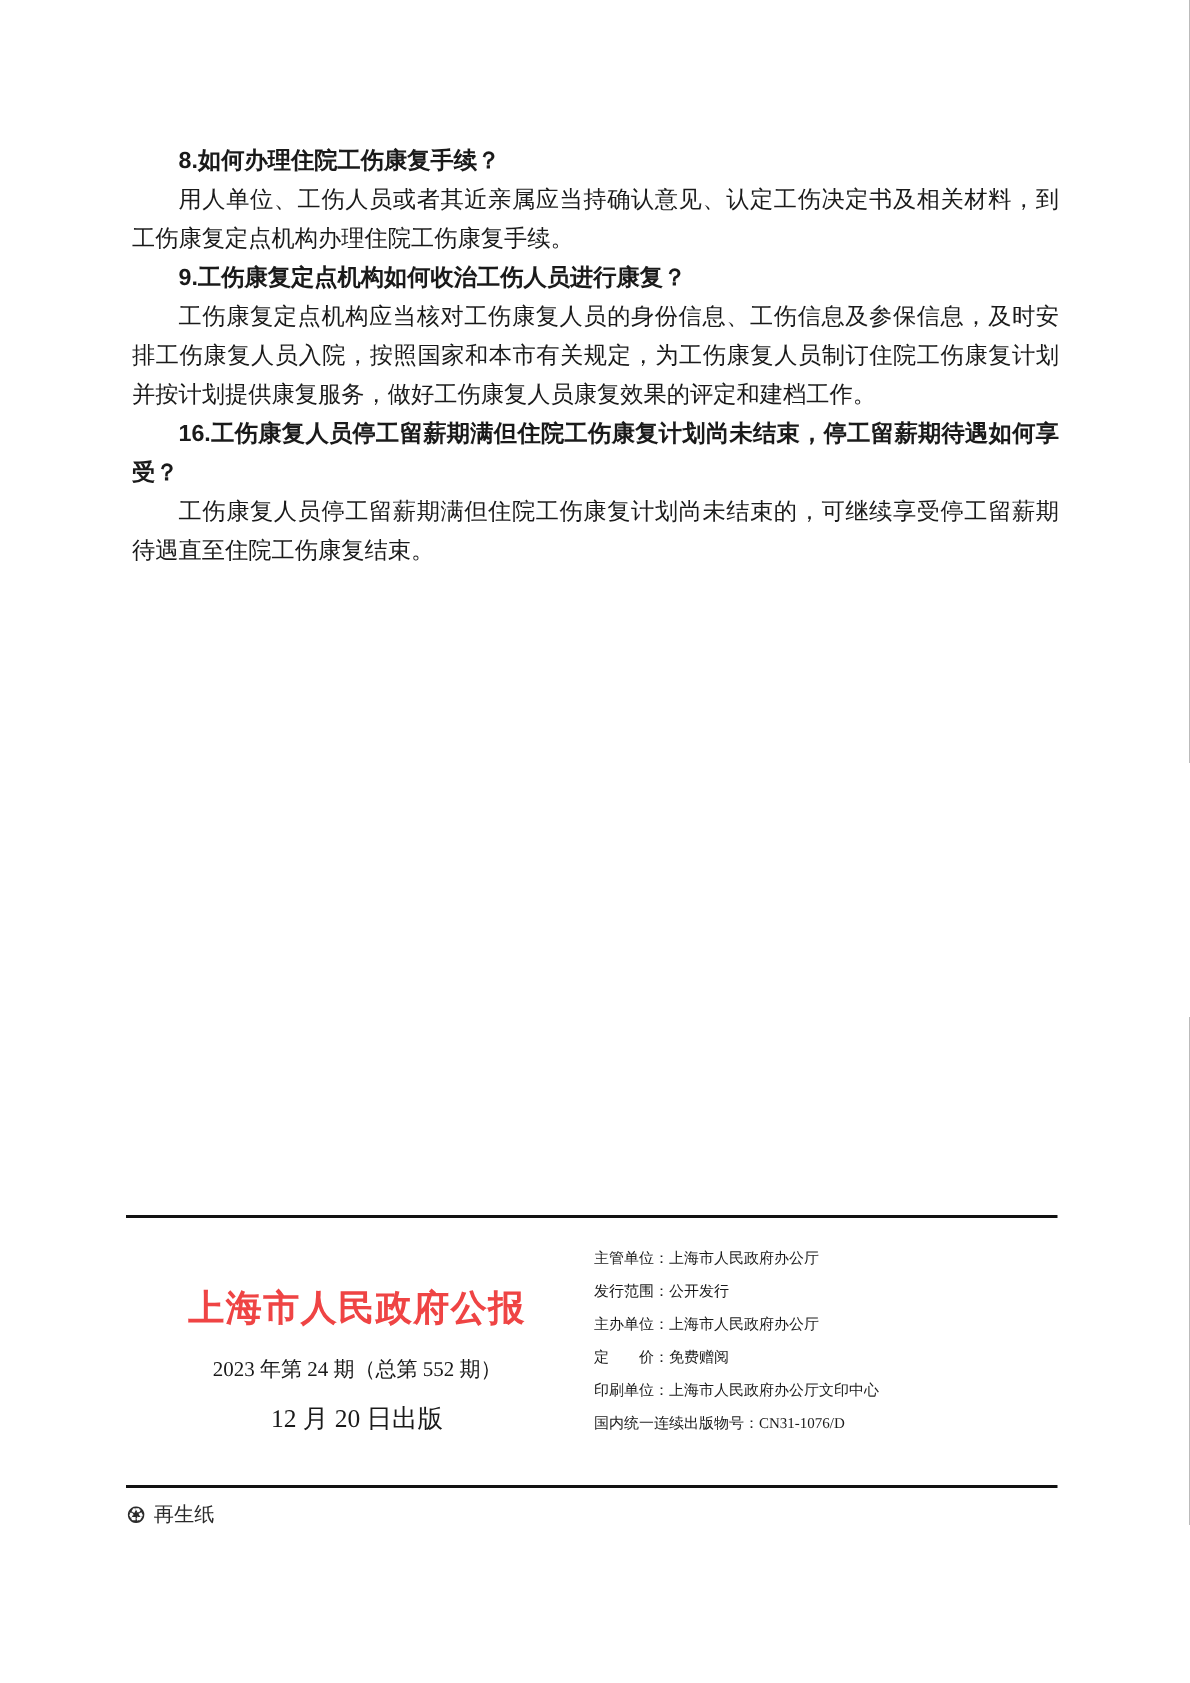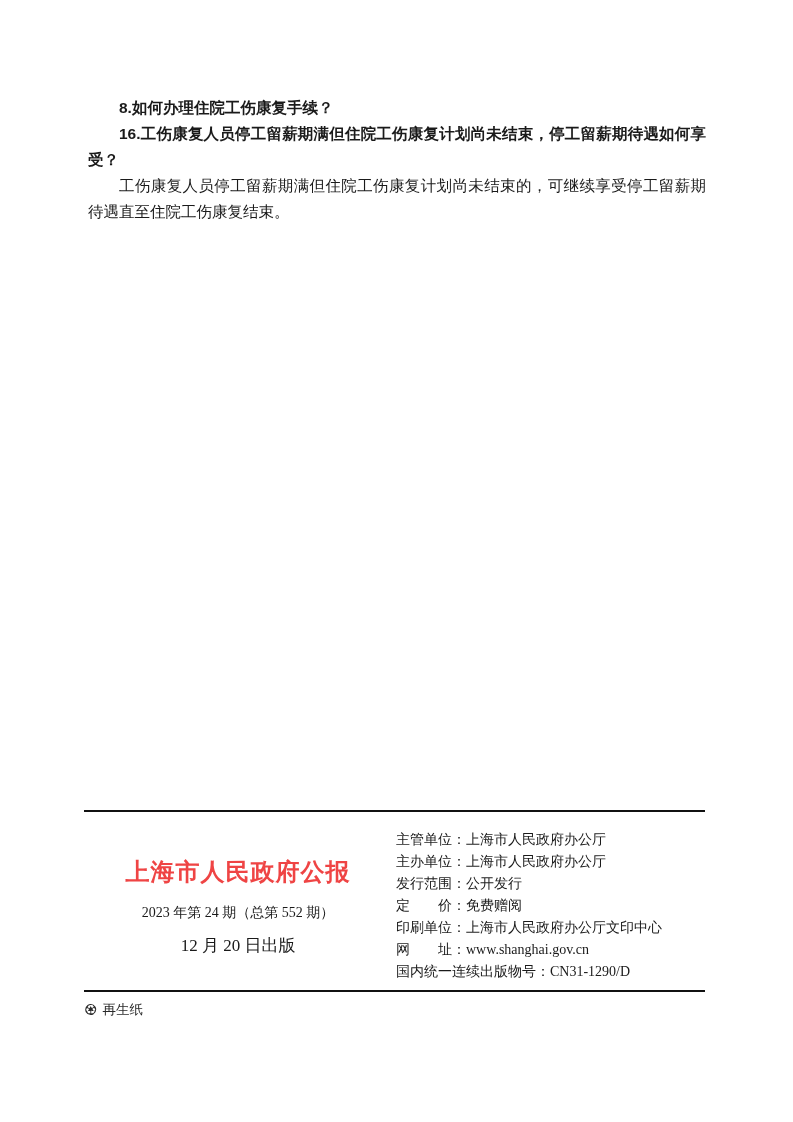--- a/index.html
+++ b/index.html
@@ -71,21 +71,21 @@
     margin-top: 12px;
     font-size: 17px;
     color: #1a1a1a;
     white-space: nowrap;
   }
   .colophon-right {
     position: absolute;
     left: 312px;
     top: 17px;
     width: 309px;
-    font-size: 14px;
+    font-size: 10px;
     line-height: 22px;
     color: #1a1a1a;
   }
   .info-row { white-space: nowrap; }
 
   
   .bottom-rule {
     position: absolute;
     left: 84px;
     top: 990px;
@@ -110,43 +110,45 @@
   }
 </style>
 </head>
 <body>
 
 <div class="page">
 
   <div class="qa-body">
 
     <div class="qa-question"><span>8.</span><span>如何办理住院工伤康复手续？</span></div>
+    <p class="qa-answer">用人单位、工伤人员或者其近亲属应当持确认意见、认定工伤决定书及相关材料，到工伤康复定点机构办理住院工伤康复手续。</p>
 
+    <div class="qa-question"><span>9.</span><span>工伤康复定点机构如何收治工伤人员进行康复？</span></div>
+    <p class="qa-answer">工伤康复定点机构应当核对工伤康复人员的身份信息、工伤信息及参保信息，及时安排工伤康复人员入院，按照国家和本市有关规定，为工伤康复人员制订住院工伤康复计划并按计划提供康复服务，做好工伤康复人员康复效果的评定和建档工作。</p>
 
     <div class="qa-question"><span>16.</span><span>工伤康复人员停工留薪期满但住院工伤康复计划尚未结束，停工留薪期待遇如何享受？</span></div>
     <p class="qa-answer">工伤康复人员停工留薪期满但住院工伤康复计划尚未结束的，可继续享受停工留薪期待遇直至住院工伤康复结束。</p>
 
   </div>
 
   <div class="colophon">
 
     <div class="colophon-left">
       <div class="gazette-title">上海市人民政府公报</div>
       <div class="issue-line">2023 年第 24 期（总第 552 期）</div>
       <div class="publish-date">12 月 20 日出版</div>
     </div>
 
     <div class="colophon-right">
       <div class="info-row"><span>主管单位</span><span>：</span><span>上海市人民政府办公厅</span></div>
+      <div class="info-row"><span>发行范围</span><span>：</span><span>公开发行</span></div>
       <div class="info-row"><span>主办单位</span><span>：</span><span>上海市人民政府办公厅</span></div>
-      <div class="info-row"><span>发行范围</span><span>：</span><span>公开发行</span></div>
       <div class="info-row"><span>定　　价</span><span>：</span><span>免费赠阅</span></div>
       <div class="info-row"><span>印刷单位</span><span>：</span><span>上海市人民政府办公厅文印中心</span></div>
-      <div class="info-row"><span>网　　址</span><span>：</span><span>www.shanghai.gov.cn</span></div>
-      <div class="info-row"><span>国内统一连续出版物号</span><span>：</span><span>CN31-1290/D</span></div>
+      <div class="info-row"><span>国内统一连续出版物号</span><span>：</span><span>CN31-1076/D</span></div>
     </div>
 
   </div>
 
   <div class="bottom-rule"></div>
 
   <div class="recycled-line">
     <span class="recycle-icon">♼</span><span>再生纸</span>
   </div>
 

